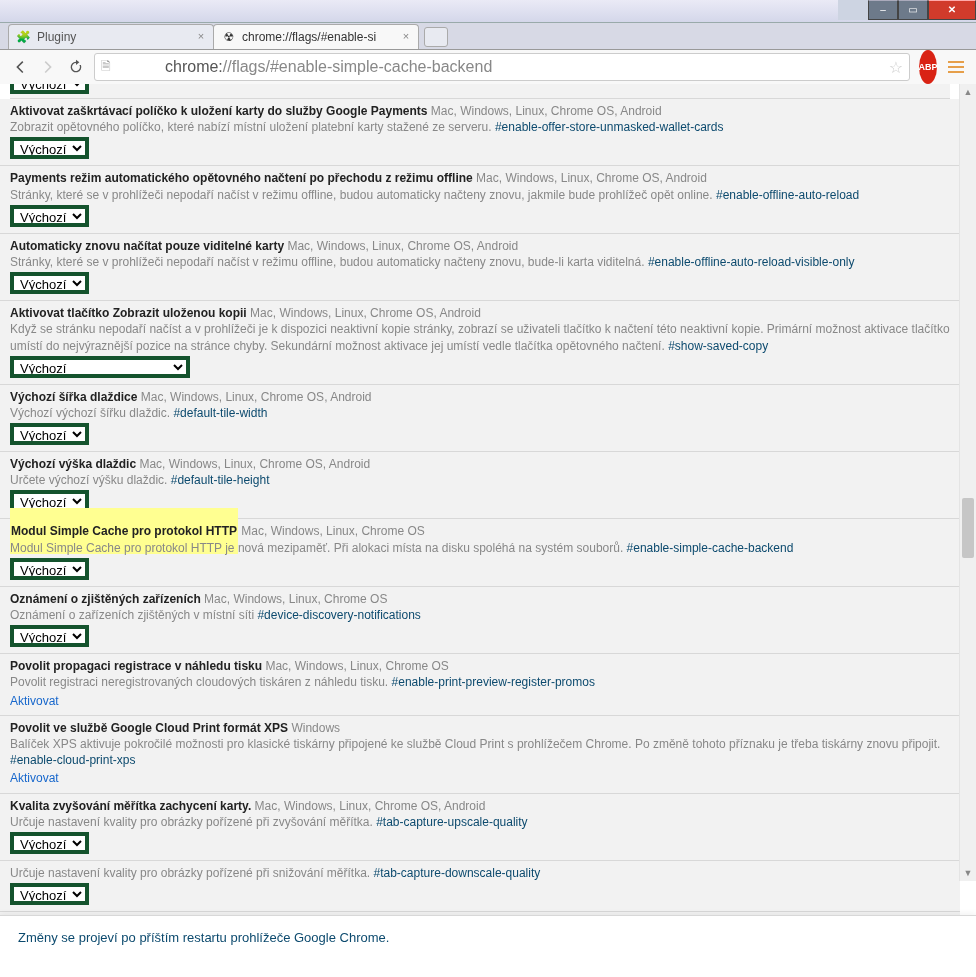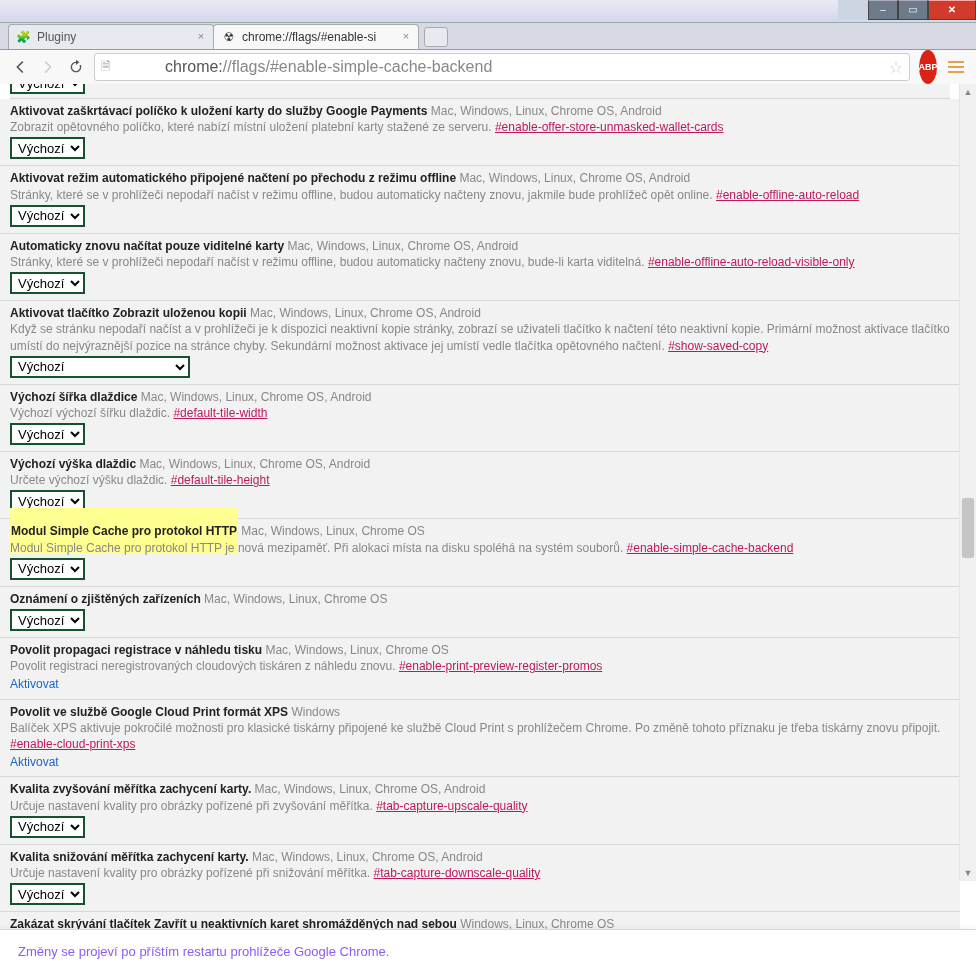--- a/index.html
+++ b/index.html
@@ -177,28 +177,27 @@
   .platforms {
     color: #888;
     font-size: 12px;
     font-weight: normal;
   }
   .flag-desc {
     color: #888;
     font-size: 12px;
   }
   .flag-desc a, .hash-link {
-    color: #be185d;
-    text-decoration: underline;
+    color: #0c4a6e;
   }
   .ctrl-row { margin-top: 2px; }
   select.flag-select {
     font-size: 13px;
     height: 22px;
-    border: 2px solid #14532d;
+    border: 4px solid #14532d;
     background: #fff;
     padding: 0 2px;
   }
   select.wide { width: 180px; }
   .link-action {
     color: #1767cc;
     font-size: 12px;
     cursor: pointer;
   }
 
@@ -214,21 +213,22 @@
   .bottom-bar {
     position: absolute;
     left: 0; right: 0; bottom: 0;
     background: #fff;
     border-top: 1px solid #d8d8d8;
     padding: 14px 18px 18px 18px;
     box-shadow: 0 -2px 6px rgba(0,0,0,0.05);
   }
   .bottom-bar .msg {
     font-size: 13px;
-    color: #8b5cf6;
+    color: #0c4a6e;
+    margin-bottom: 14px;
   }
   .relaunch-btn {
     background: #4387f5;
     color: #fff;
     border: none;
     border-radius: 2px;
     padding: 10px 22px;
     font-size: 12px;
     font-weight: bold;
     letter-spacing: 0.5px;
@@ -334,21 +334,21 @@
     </div>
 
     <div class="flags-list" id="flags-list">
 
     <div class="flag">
           <div class="title-line"><span class="flag-title">Aktivovat zaškrtávací políčko k uložení karty do služby Google Payments</span> <span class="platforms">Mac, Windows, Linux, Chrome OS, Android</span></div>
           <div class="flag-desc"><span>Zobrazit opětovného políčko, které nabízí místní uložení platební karty stažené ze serveru.</span> <a class="hash-link">#enable-offer-store-unmasked-wallet-cards</a></div>
           <div class="ctrl-row"><select class="flag-select"><option>Výchozí</option></select></div>
         </div>
         <div class="flag">
-          <div class="title-line"><span class="flag-title">Aktivovat režim automatického připojené načtení po přechodu z režimu offline</span> <span class="platforms">Mac, Windows, Linux, Chrome OS, Android</span></div>
+          <div class="title-line"><span class="flag-title">Payments režim automatického opětovného načtení po přechodu z režimu offline</span> <span class="platforms">Mac, Windows, Linux, Chrome OS, Android</span></div>
           <div class="flag-desc"><span>Stránky, které se v prohlížeči nepodaří načíst v režimu offline, budou automaticky načteny znovu, jakmile bude prohlížeč opět online.</span> <a class="hash-link">#enable-offline-auto-reload</a></div>
           <div class="ctrl-row"><select class="flag-select"><option>Výchozí</option></select></div>
         </div>
         <div class="flag">
           <div class="title-line"><span class="flag-title">Automaticky znovu načítat pouze viditelné karty</span> <span class="platforms">Mac, Windows, Linux, Chrome OS, Android</span></div>
           <div class="flag-desc"><span>Stránky, které se v prohlížeči nepodaří načíst v režimu offline, budou automaticky načteny znovu, bude-li karta viditelná.</span> <a class="hash-link">#enable-offline-auto-reload-visible-only</a></div>
           <div class="ctrl-row"><select class="flag-select"><option>Výchozí</option></select></div>
         </div>
         <div class="flag">
           <div class="title-line"><span class="flag-title">Aktivovat tlačítko Zobrazit uloženou kopii</span> <span class="platforms">Mac, Windows, Linux, Chrome OS, Android</span></div>
@@ -365,39 +365,39 @@
           <div class="flag-desc"><span>Určete výchozí výšku dlaždic.</span> <a class="hash-link">#default-tile-height</a></div>
           <div class="ctrl-row"><select class="flag-select"><option>Výchozí</option></select></div>
         </div>
         <div class="flag">
           <div class="title-line"><span class="flag-title highlight">Modul Simple Cache pro protokol HTTP</span> <span class="platforms">Mac, Windows, Linux, Chrome OS</span></div>
           <div class="flag-desc"><span>Modul Simple Cache pro protokol HTTP je nová mezipaměť. Při alokaci místa na disku spoléhá na systém souborů.</span> <a class="hash-link">#enable-simple-cache-backend</a></div>
           <div class="ctrl-row"><select class="flag-select"><option>Výchozí</option></select></div>
         </div>
         <div class="flag">
           <div class="title-line"><span class="flag-title">Oznámení o zjištěných zařízeních</span> <span class="platforms">Mac, Windows, Linux, Chrome OS</span></div>
+          <div class="flag-desc"><span>Oznámení o zařízeních zjištěných v místní síti</span> <a class="hash-link">#device-discovery-notifications</a></div>
           <div class="ctrl-row"><select class="flag-select"><option>Výchozí</option></select></div>
         </div>
         <div class="flag">
           <div class="title-line"><span class="flag-title">Povolit propagaci registrace v náhledu tisku</span> <span class="platforms">Mac, Windows, Linux, Chrome OS</span></div>
-          <div class="flag-desc"><span>Povolit registraci neregistrovaných cloudových tiskáren z náhledu znovu.</span> <a class="hash-link">#enable-print-preview-register-promos</a></div>
+          <div class="flag-desc"><span>Povolit registraci neregistrovaných cloudových tiskáren z náhledu tisku.</span> <a class="hash-link">#enable-print-preview-register-promos</a></div>
           <div class="ctrl-row"><span class="link-action">Aktivovat</span></div>
         </div>
         <div class="flag">
           <div class="title-line"><span class="flag-title">Povolit ve službě Google Cloud Print formát XPS</span> <span class="platforms">Windows</span></div>
           <div class="flag-desc"><span>Balíček XPS aktivuje pokročilé možnosti pro klasické tiskárny připojené ke službě Cloud Print s prohlížečem Chrome. Po změně tohoto příznaku je třeba tiskárny znovu připojit.</span> <a class="hash-link">#enable-cloud-print-xps</a></div>
           <div class="ctrl-row"><span class="link-action">Aktivovat</span></div>
         </div>
         <div class="flag">
           <div class="title-line"><span class="flag-title">Kvalita zvyšování měřítka zachycení karty.</span> <span class="platforms">Mac, Windows, Linux, Chrome OS, Android</span></div>
           <div class="flag-desc"><span>Určuje nastavení kvality pro obrázky pořízené při zvyšování měřítka.</span> <a class="hash-link">#tab-capture-upscale-quality</a></div>
           <div class="ctrl-row"><select class="flag-select"><option>Výchozí</option></select></div>
         </div>
         <div class="flag">
-          <div class="title-line"><span class="flag-title">Kvalita snižování měřítka zachycení karty.</span> <span class="platforms">Mac, Windows, Linux, Chrome OS, Android</span></div>
           <div class="flag-desc"><span>Určuje nastavení kvality pro obrázky pořízené při snižování měřítka.</span> <a class="hash-link">#tab-capture-downscale-quality</a></div>
           <div class="ctrl-row"><select class="flag-select"><option>Výchozí</option></select></div>
         </div>
         <div class="flag" style="border-bottom: none;">
           <div class="title-line"><span class="flag-title">Zakázat skrývání tlačítek Zavřít u neaktivních karet shromážděných nad sebou</span> <span class="platforms">Windows, Linux, Chrome OS</span></div>
           <div class="flag-desc"><span>Zakazuje skrývání tlačítek k zavření neaktivních karet, když je lišta karet v režimu shromáždění nad sebou.</span> <a class="hash-link">#disable-hide-inactive-stacked-tab-close-buttons</a></div>
         </div>
       </div>
 
   </div>

